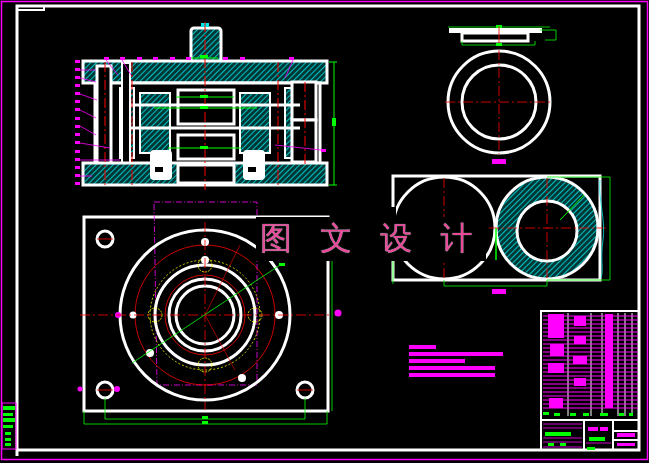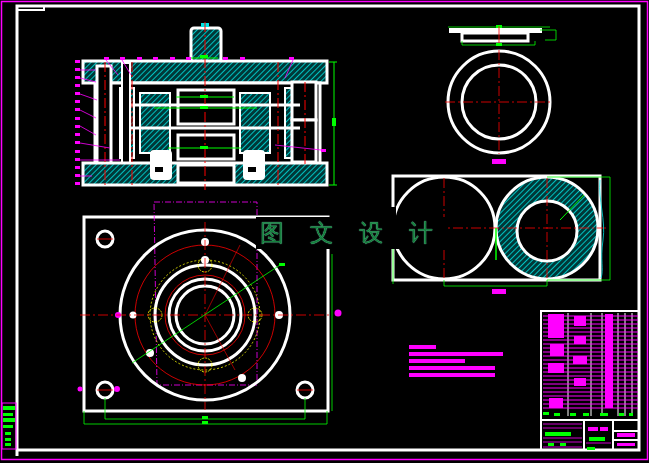--- a/index.html
+++ b/index.html
@@ -1,19 +1,19 @@
 <!DOCTYPE html>
 <html><head>
 <meta charset="utf-8">
 <style>
   html,body{margin:0;padding:0;background:#000;}
   body{width:649px;height:463px;overflow:hidden;position:relative;font-family:"DejaVu Sans",sans-serif;}
   .canvas{position:absolute;left:0;top:0;width:649px;height:463px;background:#000;}
   svg{position:absolute;left:0;top:0;}
-  .watermark{position:absolute;left:256px;top:217px;color:#15803d;font-family:"DejaVu Serif",serif;font-size:24px;letter-spacing:9px;white-space:nowrap;text-shadow:0 0 1px #9fd;background:#000;padding:0 4px;}
+  .watermark{position:absolute;left:256px;top:217px;color:#ec4899;font-family:"DejaVu Serif",serif;font-size:32px;letter-spacing:9px;white-space:nowrap;text-shadow:0 0 1px #9fd;background:#000;padding:0 4px;}
 </style>
 </head>
 <body>
 
 <div class="canvas">
 <svg width="649" height="463" viewBox="0 0 649 463">
   <defs>
     <pattern id="hatch" width="4" height="4" patternUnits="userSpaceOnUse" patternTransform="rotate(45)">
       <rect width="4" height="4" fill="#003838"></rect>
       <line x1="0" y1="0" x2="0" y2="4" stroke="#00e5e5" stroke-width="1.6"></line>

